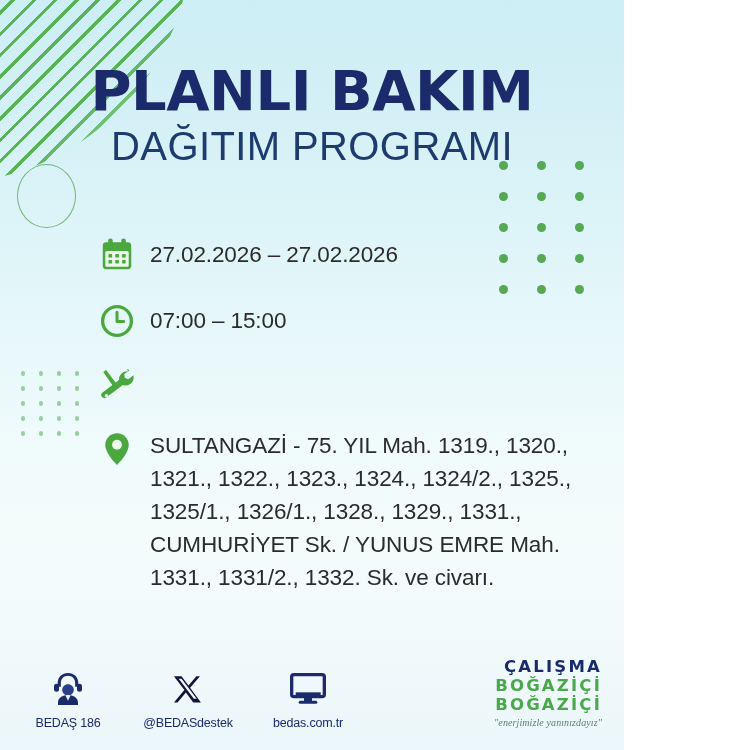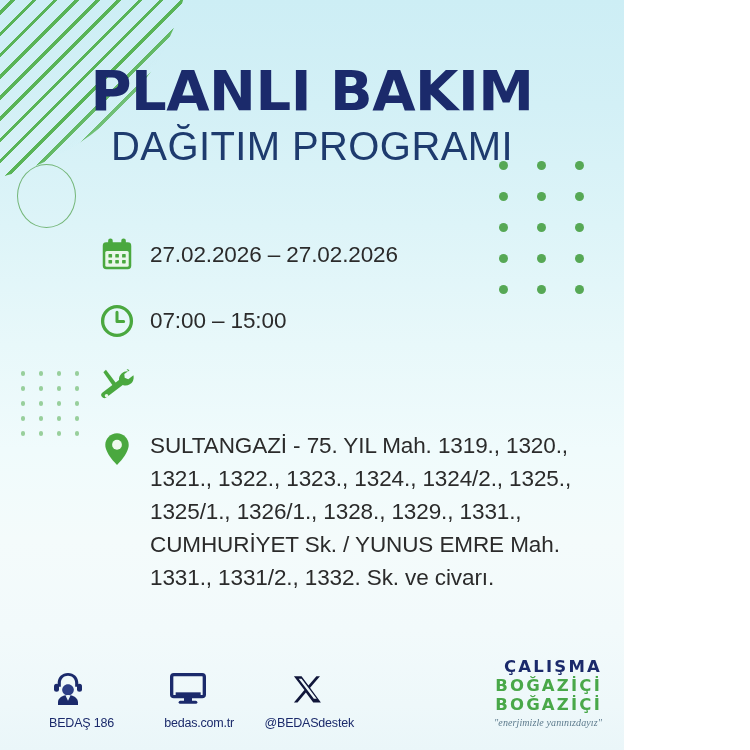--- a/index.html
+++ b/index.html
@@ -172,21 +172,21 @@
   .contacts {
     position: absolute;
     left: 22px;
     bottom: 4px;
     display: flex;
     align-items: flex-end;
     gap: 28px;
   }
   .contact {
     width: 92px;
-    text-align: right;
+    text-align: center;
     text-decoration: none;
   }
   .contact .cico {
     height: 42px;
     display: flex;
     align-items: flex-end;
     justify-content: center;
   }
   .contact .clabel {
     display: block;
@@ -349,39 +349,39 @@
             <path d="M12 9.1c1.9 0 3.5 1.5 3.5 3.4 0 1.9-1.6 3.4-3.5 3.4s-3.5-1.5-3.5-3.4c0-1.9 1.6-3.4 3.5-3.4z" fill="#2d3f86"></path>
             <path d="M12 15.6c-3.3 0-6 1.9-6 4.3v1.7h12v-1.7c0-2.4-2.7-4.3-6-4.3z" fill="#1b2a6b"></path>
             <path d="M10.5 15.9 L12 19.1 L13.5 15.9 L12.6 15.6 h-1.2z" fill="#eaf6f9"></path>
           </svg>
         </span>
         <span class="clabel">BEDAŞ 186</span>
       </a>
 
       <a class="contact" href="#">
         <span class="cico">
+          <svg width="36" height="36" viewBox="0 0 24 24" aria-hidden="true">
+            <path d="M2.6 2.2h5.1l4.6 6.2 5.3-6.2h2.4l-6.6 7.7 7.2 9.7h-5.1l-4.9-6.6-5.6 6.6H2.6l7-8.2L2.6 2.2zm3.2 1.6 10.1 13.4h1.9L7.7 3.8H5.8z" fill="#10163a"></path>
+          </svg>
+        </span>
+        <span class="clabel">@BEDASdestek</span>
+      </a>
+
+      <a class="contact" href="#">
+        <span class="cico">
           <svg width="40" height="40" viewBox="0 0 24 24" aria-hidden="true">
             <rect x="2.2" y="3.4" width="19.6" height="13.2" rx="1.3" fill="none" stroke="#1b2a6b" stroke-width="2"></rect>
             <rect x="4.6" y="14.0" width="15" height="2.6" fill="#1b2a6b"></rect>
             <rect x="9.6" y="16.6" width="4.8" height="2.9" fill="#1b2a6b"></rect>
             <rect x="6.4" y="19.0" width="11.2" height="1.9" rx="0.9" fill="#1b2a6b"></rect>
           </svg>
         </span>
         <span class="clabel">bedas.com.tr</span>
       </a>
 
-      <a class="contact" href="#">
-        <span class="cico">
-          <svg width="36" height="36" viewBox="0 0 24 24" aria-hidden="true">
-            <path d="M2.6 2.2h5.1l4.6 6.2 5.3-6.2h2.4l-6.6 7.7 7.2 9.7h-5.1l-4.9-6.6-5.6 6.6H2.6l7-8.2L2.6 2.2zm3.2 1.6 10.1 13.4h1.9L7.7 3.8H5.8z" fill="#10163a"></path>
-          </svg>
-        </span>
-        <span class="clabel">@BEDASdestek</span>
-      </a>
-
     </div>
 
     <div class="brand">
       <span class="brand-line brand-line--1">ÇALIŞMA</span>
       <span class="brand-line brand-line--2">BOĞAZİÇİ</span>
       <span class="brand-line brand-line--3">BOĞAZİÇİ</span>
       <span class="brand-tag">"enerjimizle yanınızdayız"</span>
     </div>
 
   </div>

